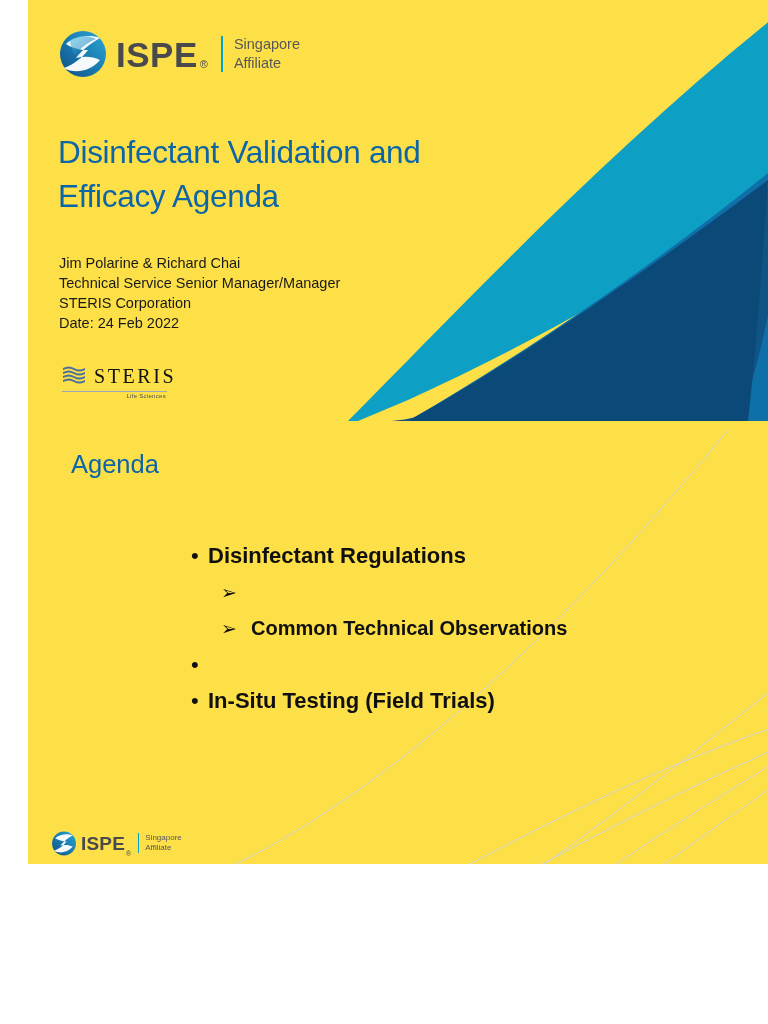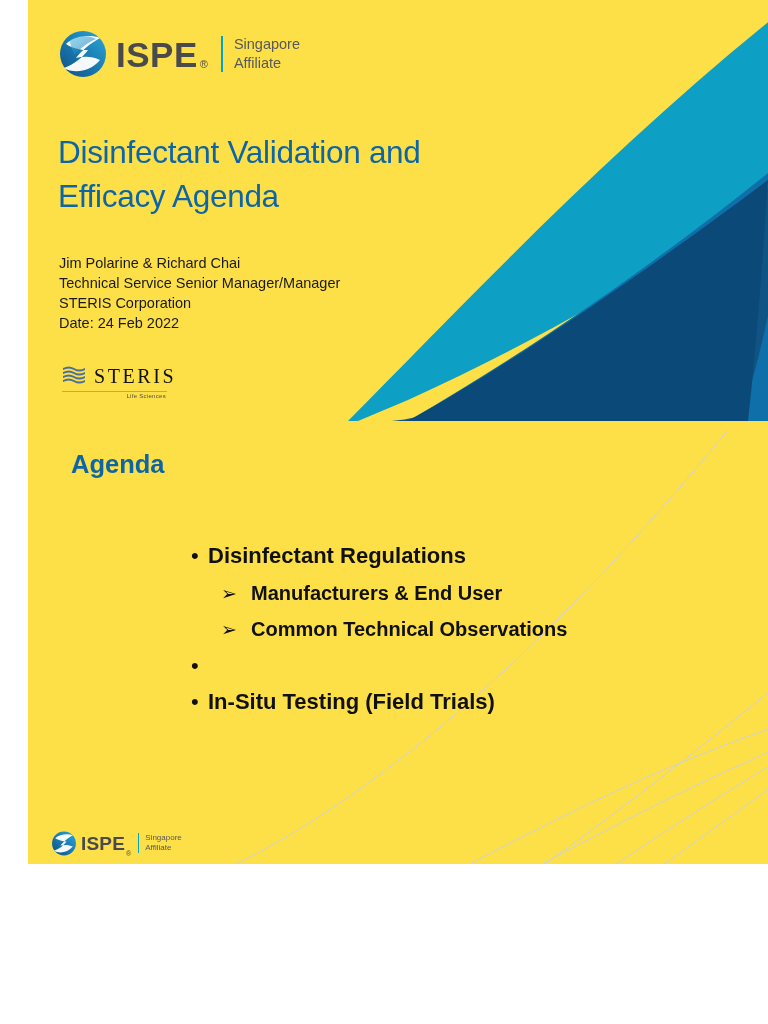--- a/index.html
+++ b/index.html
@@ -160,21 +160,21 @@
     width: 105px;
   }
 
   
   .agenda-heading {
     position: absolute;
     left: 43px;
     top: 450px;
     z-index: 5;
     font-size: 25.5px;
-    font-weight: bold;
+    font-weight: normal;
     color: #0e65a6;
     letter-spacing: 0px;
   }
   .agenda-list {
     position: absolute;
     left: 163px;
     top: 538px;
     z-index: 5;
     width: 560px;
   }
@@ -347,21 +347,20 @@
 
   <div class="agenda-heading">Agenda</div>
 
   <div class="agenda-list">
     <div class="agenda-item level-1">
       <span class="bullet-dot">•</span>
       <span class="agenda-text">Disinfectant Regulations</span>
     </div>
     <div class="agenda-item level-2">
       <span class="bullet-arrow">➢</span>
-      <span class="agenda-text">Manufacturers &amp; End User</span>
     </div>
     <div class="agenda-item level-2">
       <span class="bullet-arrow">➢</span>
       <span class="agenda-text">Common Technical Observations</span>
     </div>
     <div class="agenda-item level-1">
       <span class="bullet-dot">•</span>
     </div>
     <div class="agenda-item level-1">
       <span class="bullet-dot">•</span>

